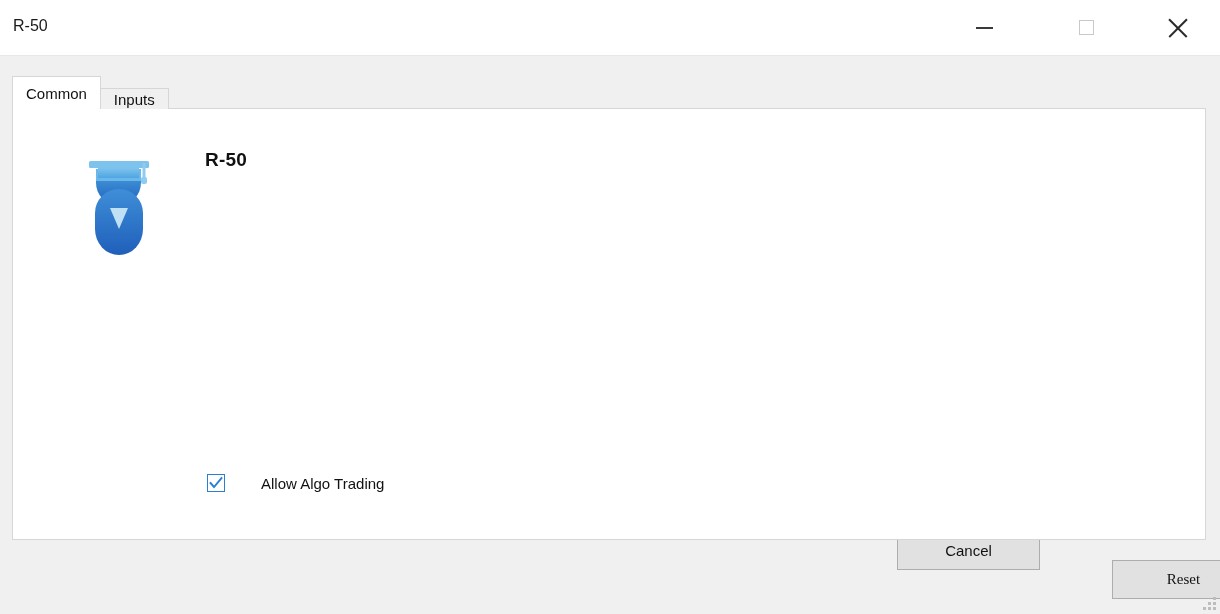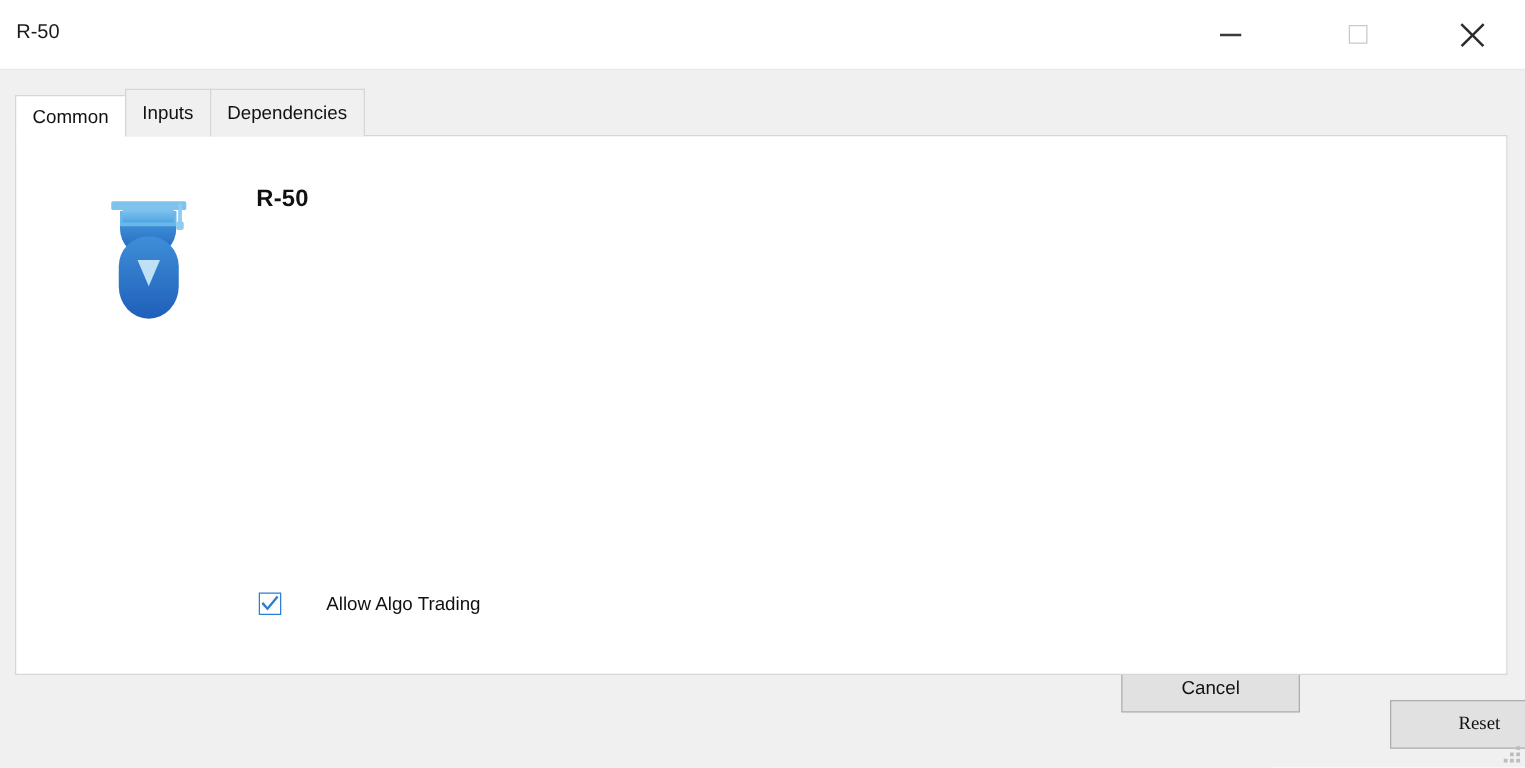--- a/index.html
+++ b/index.html
@@ -103,21 +103,21 @@
     justify-content: center;
     font-size: 15px;
     color: #111;
     border: 1px solid #d6d6d6;
     border-bottom: none;
     white-space: nowrap;
     cursor: default;
     text-align: center;
   }
   .tab.inactive {
-    height: 38px;
+    height: 21px;
     background: #f0f0f0;
     margin-left: -1px;
     color: #111;
   }
   .tab.active {
     height: 33px;
     background: #ffffff;
     border-color: #d6d6d6;
     position: relative;
     z-index: 4;
@@ -249,23 +249,20 @@
     <span class="glyph-close"></span>
   </button>
 </div>
 
 <div id="tabstrip">
   <div class="tab active">
     <span>Common</span>
   </div>
   <div class="tab inactive">
     <span>Inputs</span>
-  </div>
-  <div class="tab inactive">
-    <span>Dependencies</span>
   </div>
 </div>
 
 <div id="content-panel">
 
   <div id="expert-icon">
     <svg width="76" height="108" viewBox="0 0 76 108" xmlns="http://www.w3.org/2000/svg">
       <defs>
         <linearGradient id="gHead" x1="0" y1="0" x2="0" y2="1">
           <stop offset="0%" stop-color="#4a9fe0"></stop>

